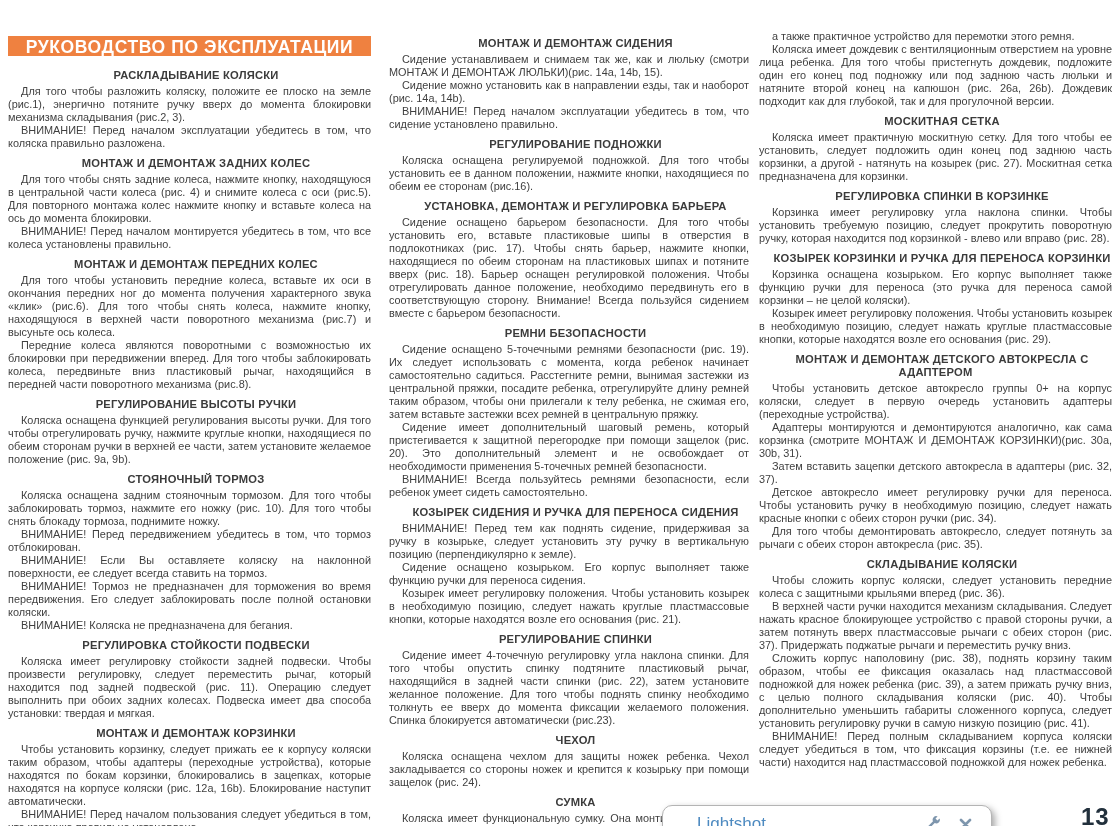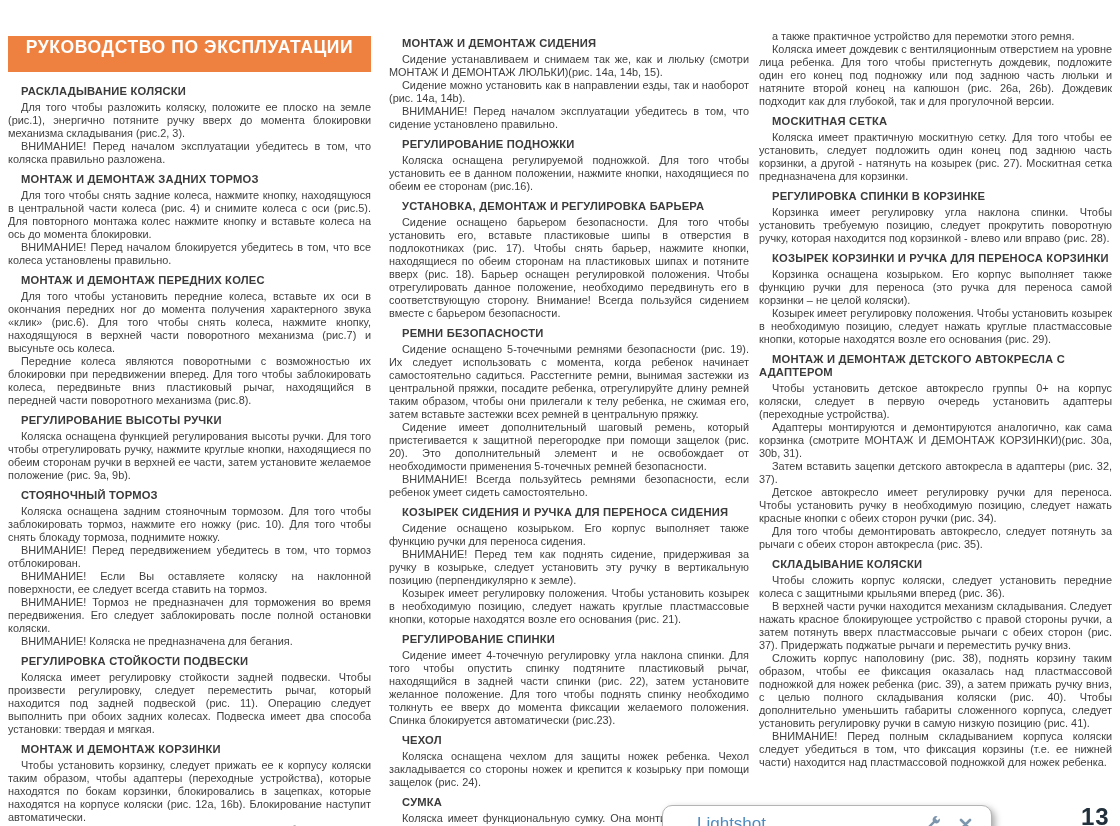--- a/index.html
+++ b/index.html
@@ -19,28 +19,28 @@
   #col1 { left:8px;   width:363px; }
   #col2 { left:389px; width:360px; }
   #col3 { left:759px; width:353px; }
   .banner {
     background:#EF8140;
     color:#ffffff;
     font-weight:bold;
     font-size:17.5px;
     letter-spacing:.6px;
     text-align:center;
-    padding:5px 0 18px 0;
+    padding:5px 0 2px 0;
     margin:6px 0 13px 0;
   }
   .sec-heading {
     font-weight:bold;
     font-size:11.2px;
     color:#3b3b3b;
-    text-align:left;
+    text-align:center;
     text-indent:13px;
     margin:7px 0 3px 0;
     letter-spacing:.2px;
   }
   .para { margin:0; text-indent:13px; }
   .popup {
     position:absolute;
     left:662px; top:805px;
     width:328px; height:70px;
     background:#ffffff;
@@ -67,23 +67,23 @@
 </head>
 <body>
 
 <div id="col1" class="column">
   <div class="banner">
     <span>РУКОВОДСТВО ПО ЭКСПЛУАТАЦИИ</span>
   </div>
 <div class="sec-heading">РАСКЛАДЫВАНИЕ КОЛЯСКИ</div>
     <p class="para">Для того чтобы разложить коляску, положите ее плоско на земле (рис.1), энергично потяните ручку вверх до момента блокировки механизма складывания (рис.2, 3).</p>
     <p class="para">ВНИМАНИЕ! Перед началом эксплуатации убедитесь в том, что коляска правильно разложена.</p>
-    <div class="sec-heading">МОНТАЖ И ДЕМОНТАЖ ЗАДНИХ ТОРМОЗ</div>
+    <div class="sec-heading">МОНТАЖ И ДЕМОНТАЖ ЗАДНИХ КОЛЕС</div>
     <p class="para">Для того чтобы снять задние колеса, нажмите кнопку, находящуюся в центральной части колеса (рис. 4) и снимите колеса с оси (рис.5). Для повторного монтажа колес нажмите кнопку и вставьте колеса на ось до момента блокировки.</p>
-    <p class="para">ВНИМАНИЕ! Перед началом блокируется убедитесь в том, что все колеса установлены правильно.</p>
+    <p class="para">ВНИМАНИЕ! Перед началом монтируется убедитесь в том, что все колеса установлены правильно.</p>
     <div class="sec-heading">МОНТАЖ И ДЕМОНТАЖ ПЕРЕДНИХ КОЛЕС</div>
     <p class="para">Для того чтобы установить передние колеса, вставьте их оси в окончания передних ног до момента получения характерного звука «клик» (рис.6). Для того чтобы снять колеса, нажмите кнопку, находящуюся в верхней части поворотного механизма (рис.7) и высуньте ось колеса.</p>
     <p class="para">Передние колеса являются поворотными с возможностью их блокировки при передвижении вперед. Для того чтобы заблокировать колеса, передвиньте вниз пластиковый рычаг, находящийся в передней части поворотного механизма (рис.8).</p>
     <div class="sec-heading">РЕГУЛИРОВАНИЕ ВЫСОТЫ РУЧКИ</div>
     <p class="para">Коляска оснащена функцией регулирования высоты ручки. Для того чтобы отрегулировать ручку, нажмите круглые кнопки, находящиеся по обеим сторонам ручки в верхней ее части, затем установите желаемое положение (рис. 9a, 9b).</p>
     <div class="sec-heading">СТОЯНОЧНЫЙ ТОРМОЗ</div>
     <p class="para">Коляска оснащена задним стояночным тормозом. Для того чтобы заблокировать тормоз, нажмите его ножку (рис. 10). Для того чтобы снять блокаду тормоза, поднимите ножку.</p>
     <p class="para">ВНИМАНИЕ! Перед передвижением убедитесь в том, что тормоз отблокирован.</p>
     <p class="para">ВНИМАНИЕ! Если Вы оставляете коляску на наклонной поверхности, ее следует всегда ставить на тормоз.</p>
     <p class="para">ВНИМАНИЕ! Тормоз не предназначен для торможения во время передвижения. Его следует заблокировать после полной остановки коляски.</p>
@@ -102,22 +102,22 @@
     <p class="para">ВНИМАНИЕ! Перед началом эксплуатации убедитесь в том, что сидение установлено правильно.</p>
     <div class="sec-heading">РЕГУЛИРОВАНИЕ ПОДНОЖКИ</div>
     <p class="para">Коляска оснащена регулируемой подножкой. Для того чтобы установить ее в данном положении, нажмите кнопки, находящиеся по обеим ее сторонам (рис.16).</p>
     <div class="sec-heading">УСТАНОВКА, ДЕМОНТАЖ И РЕГУЛИРОВКА БАРЬЕРА</div>
     <p class="para">Сидение оснащено барьером безопасности. Для того чтобы установить его, вставьте пластиковые шипы в отверстия в подлокотниках (рис. 17). Чтобы снять барьер, нажмите кнопки, находящиеся по обеим сторонам на пластиковых шипах и потяните вверх (рис. 18). Барьер оснащен регулировкой положения. Чтобы отрегулировать данное положение, необходимо передвинуть его в соответствующую сторону. Внимание! Всегда пользуйся сидением вместе с барьером безопасности.</p>
     <div class="sec-heading">РЕМНИ БЕЗОПАСНОСТИ</div>
     <p class="para">Сидение оснащено 5-точечными ремнями безопасности (рис. 19). Их следует использовать с момента, когда ребенок начинает самостоятельно садиться. Расстегните ремни, вынимая застежки из центральной пряжки, посадите ребенка, отрегулируйте длину ремней таким образом, чтобы они прилегали к телу ребенка, не сжимая его, затем вставьте застежки всех ремней в центральную пряжку.</p>
     <p class="para">Сидение имеет дополнительный шаговый ремень, который пристегивается к защитной перегородке при помощи защелок (рис. 20). Это дополнительный элемент и не освобождает от необходимости применения 5-точечных ремней безопасности.</p>
     <p class="para">ВНИМАНИЕ! Всегда пользуйтесь ремнями безопасности, если ребенок умеет сидеть самостоятельно.</p>
     <div class="sec-heading">КОЗЫРЕК СИДЕНИЯ И РУЧКА ДЛЯ ПЕРЕНОСА СИДЕНИЯ</div>
+    <p class="para">ВНИМАНИЕ! Перед тем как поднять сидение, придерживая за ручку в козырьке, следует установить эту ручку в вертикальную позицию (перпендикулярно к земле).</p>
     <p class="para">Сидение оснащено козырьком. Его корпус выполняет также функцию ручки для переноса сидения.</p>
-    <p class="para">ВНИМАНИЕ! Перед тем как поднять сидение, придерживая за ручку в козырьке, следует установить эту ручку в вертикальную позицию (перпендикулярно к земле).</p>
     <p class="para">Козырек имеет регулировку положения. Чтобы установить козырек в необходимую позицию, следует нажать круглые пластмассовые кнопки, которые находятся возле его основания (рис. 21).</p>
     <div class="sec-heading">РЕГУЛИРОВАНИЕ СПИНКИ</div>
     <p class="para">Сидение имеет 4-точечную регулировку угла наклона спинки. Для того чтобы опустить спинку подтяните пластиковый рычаг, находящийся в задней части спинки (рис. 22), затем установите желанное положение. Для того чтобы поднять спинку необходимо толкнуть ее вверх до момента фиксации желаемого положения. Спинка блокируется автоматически (рис.23).</p>
     <div class="sec-heading">ЧЕХОЛ</div>
     <p class="para">Коляска оснащена чехлом для защиты ножек ребенка. Чехол закладывается со стороны ножек и крепится к козырьку при помощи защелок (рис. 24).</p>
     <div class="sec-heading">СУМКА</div>
     <p class="para">Коляска имеет функциональную сумку. Она монтируется на ручке коляски при помощи пластмассовых зацепок на предназначенном для этого места, выше регулировки высоты ручки (рис. 25). Сумка имеет также дополнительный наплечный ремень, облегчающий ее переноску,</p>
   </div>
 
 <div id="col3" class="column">

